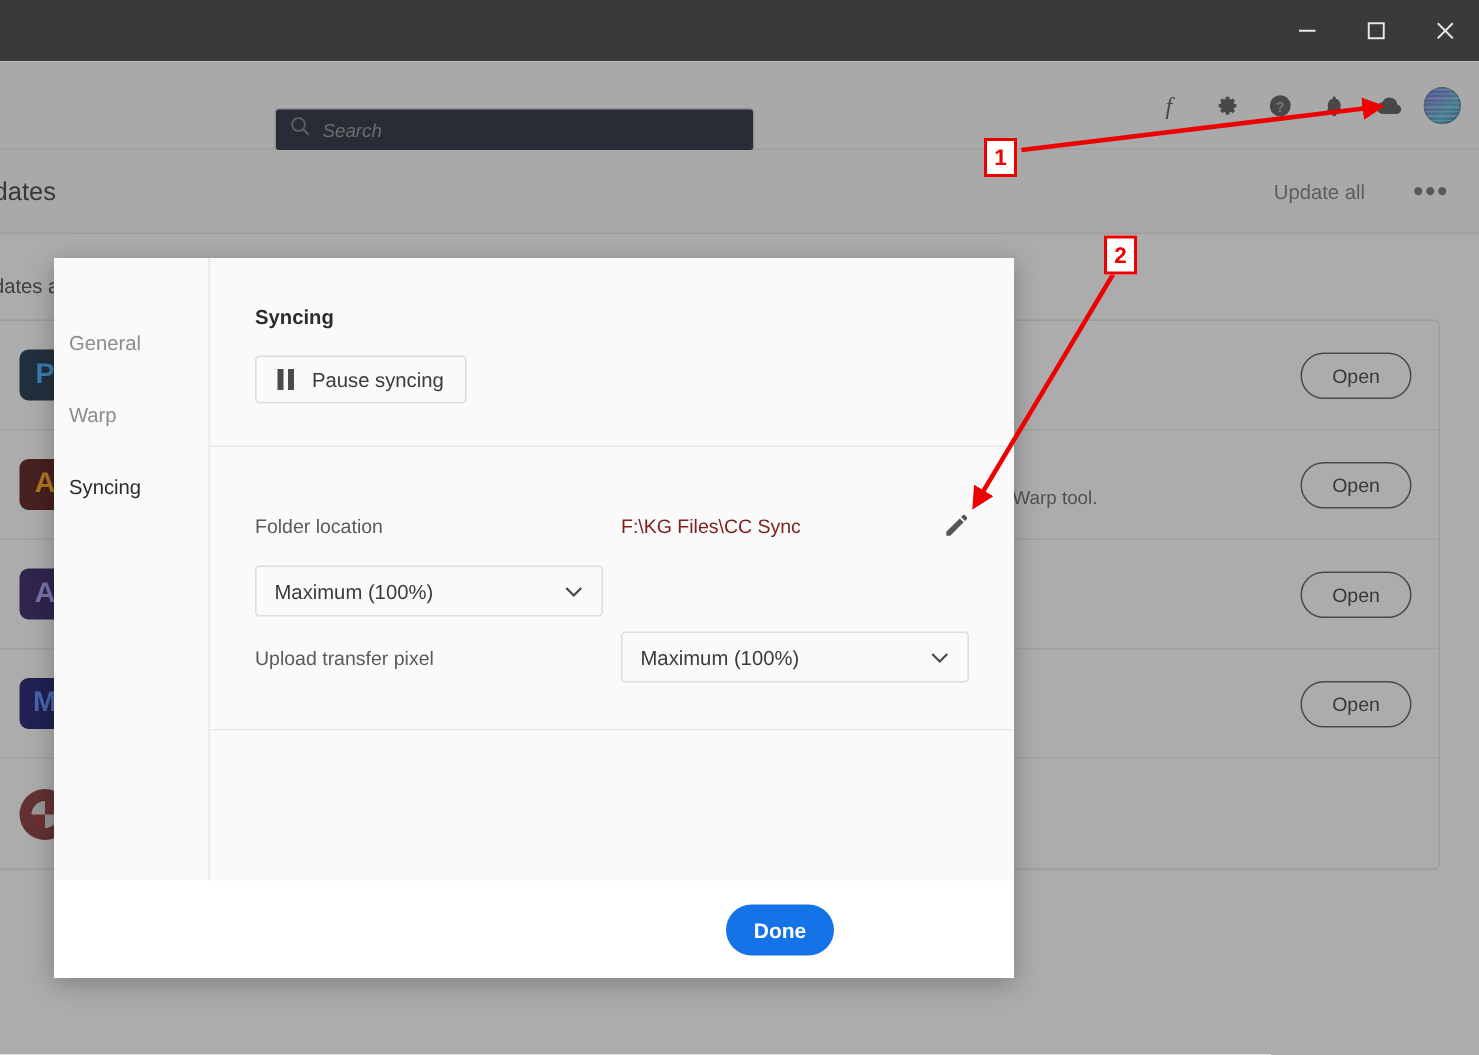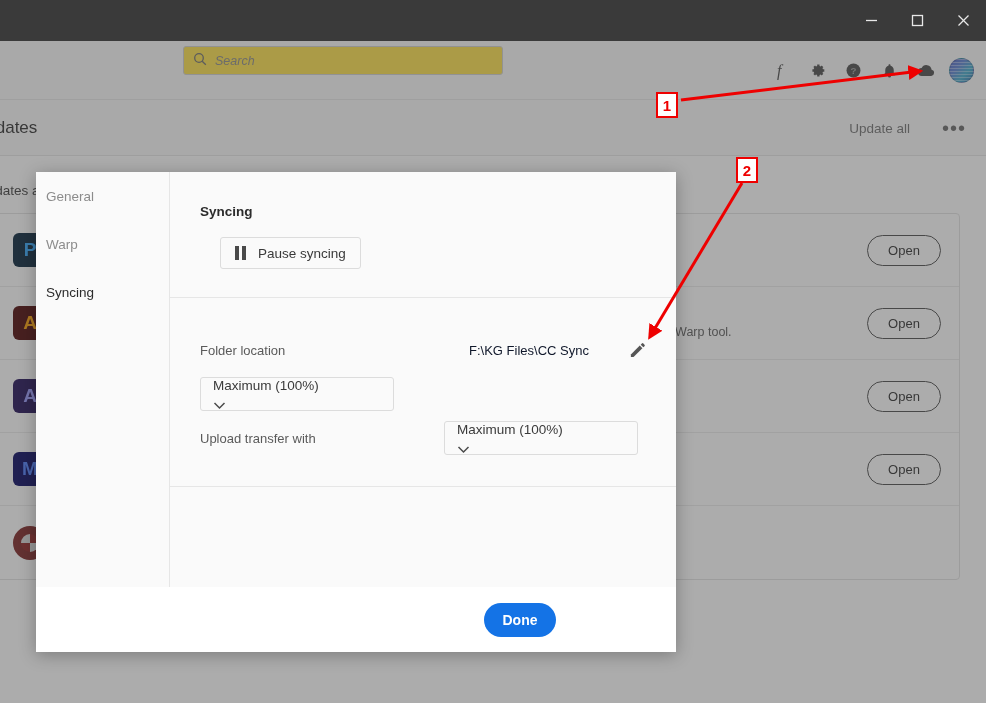--- a/index.html
+++ b/index.html
@@ -37,25 +37,25 @@
   }
 
   .toolbar {
     position: absolute; top: 0; left: 0;
     width: 986px; height: 59px;
     background: #fafafa;
     display: flex; align-items: center;
     border-bottom: 1px solid #e8e8e8;
   }
   .searchbox {
-    position: absolute; left: 183px; top: 5px;
+    position: absolute; left: 183px; top: 31px;
     width: 320px; height: 29px;
     border: 1px solid #d0d0d0;
     border-radius: 3px;
-    background: #fde047;
+    background: #0f172a;
     display: flex; align-items: center;
     padding: 0 9px;
     gap: 8px;
   }
   .searchbox input {
     border: none; outline: none; background: transparent;
     font-family: "Liberation Sans", sans-serif;
     font-size: 12.5px; font-style: italic;
     color: #6e6e6e; width: 100%;
   }
@@ -169,20 +169,21 @@
   }
   .modal-body {
     position: absolute; left: 0; top: 0;
     width: 640px; height: 415px;
     display: flex;
   }
   .modal-nav {
     width: 134px; height: 415px;
     background: #fafafa;
     border-right: 1px solid #e6e6e6;
+    padding-top: 32px;
   }
   .navitem {
     height: 48px;
     display: flex; align-items: center;
     padding-left: 10px;
     font-size: 13.5px; color: #8c8c8c;
   }
   .navitem.active { color: #2c2c2c; }
 
   .modal-content {
@@ -197,53 +198,53 @@
   .sec-title {
     font-size: 13.5px; font-weight: 700; color: #2c2c2c;
     margin-bottom: 18px;
   }
   .pausebtn {
     display: inline-flex; align-items: center; gap: 12px;
     height: 32px; padding: 0 14px;
     border: 1px solid #dcdcdc; border-radius: 3px;
     background: #fafafa;
     font-family: "Liberation Sans", sans-serif;
-    font-size: 13.5px; color: #3a3a3a; margin-left: 20px;
+    font-size: 13.5px; color: #3a3a3a;
   }
   .pauseglyph {
     display: inline-flex; gap: 3px;
   }
   .pauseglyph i {
     display: block; width: 4px; height: 14px; background: #4a4a4a;
   }
 
   .sec-prefs { padding: 30px 30px 26px 30px; }
   .prow {
     display: flex; align-items: center;
     height: 44px;
   }
   .plabel {
     font-size: 13px; color: #5a5a5a;
     width: 244px; flex: none;
   }
   .pval {
-    font-size: 13px; color: #0f172a;
-    flex: 1; text-align: center; padding-right: 14px;
+    font-size: 13px; color: #7f1d1d;
+    flex: 1; text-align: left; padding-right: 14px;
   }
   .pencil {
     width: 18px; height: 18px; flex: none;
     display: flex; align-items: center; justify-content: center;
   }
   .selectbox {
-    width: 194px; height: 34px;
+    width: 232px; height: 34px;
     border: 1px solid #dcdcdc; border-radius: 3px;
     background: #fafafa;
-    display: flex; align-items: flex-start; justify-content: space-between;
+    display: flex; align-items: center; justify-content: space-between;
     padding: 0 12px;
-    font-size: 13.5px; color: #3a3a3a; flex-direction: column;
+    font-size: 13.5px; color: #3a3a3a;
   }
   .chev { color: #4a4a4a; display: flex; }
 
   .sec-empty { flex: 1; background: #fafafa; }
 
   .modal-footer {
     position: absolute; left: 0; bottom: 0;
     width: 548px; height: 65px;
     background: #ffffff;
     display: flex; align-items: center; justify-content: flex-end;
@@ -446,21 +447,21 @@
               <span>Maximum (100%)</span>
               <span class="chev">
                 <svg width="13" height="9" viewBox="0 0 13 9">
                     <polyline points="1.5,2 6.5,7 11.5,2" fill="none" stroke="currentColor" stroke-width="1.5"></polyline>
                   </svg>
               </span>
             </div>
           </div>
 
           <div class="prow">
-            <div class="plabel">Upload transfer with</div>
+            <div class="plabel">Upload transfer pixel</div>
             <div class="selectbox">
               <span>Maximum (100%)</span>
               <span class="chev">
                 <svg width="13" height="9" viewBox="0 0 13 9">
                     <polyline points="1.5,2 6.5,7 11.5,2" fill="none" stroke="currentColor" stroke-width="1.5"></polyline>
                   </svg>
               </span>
             </div>
           </div>
         </div>

